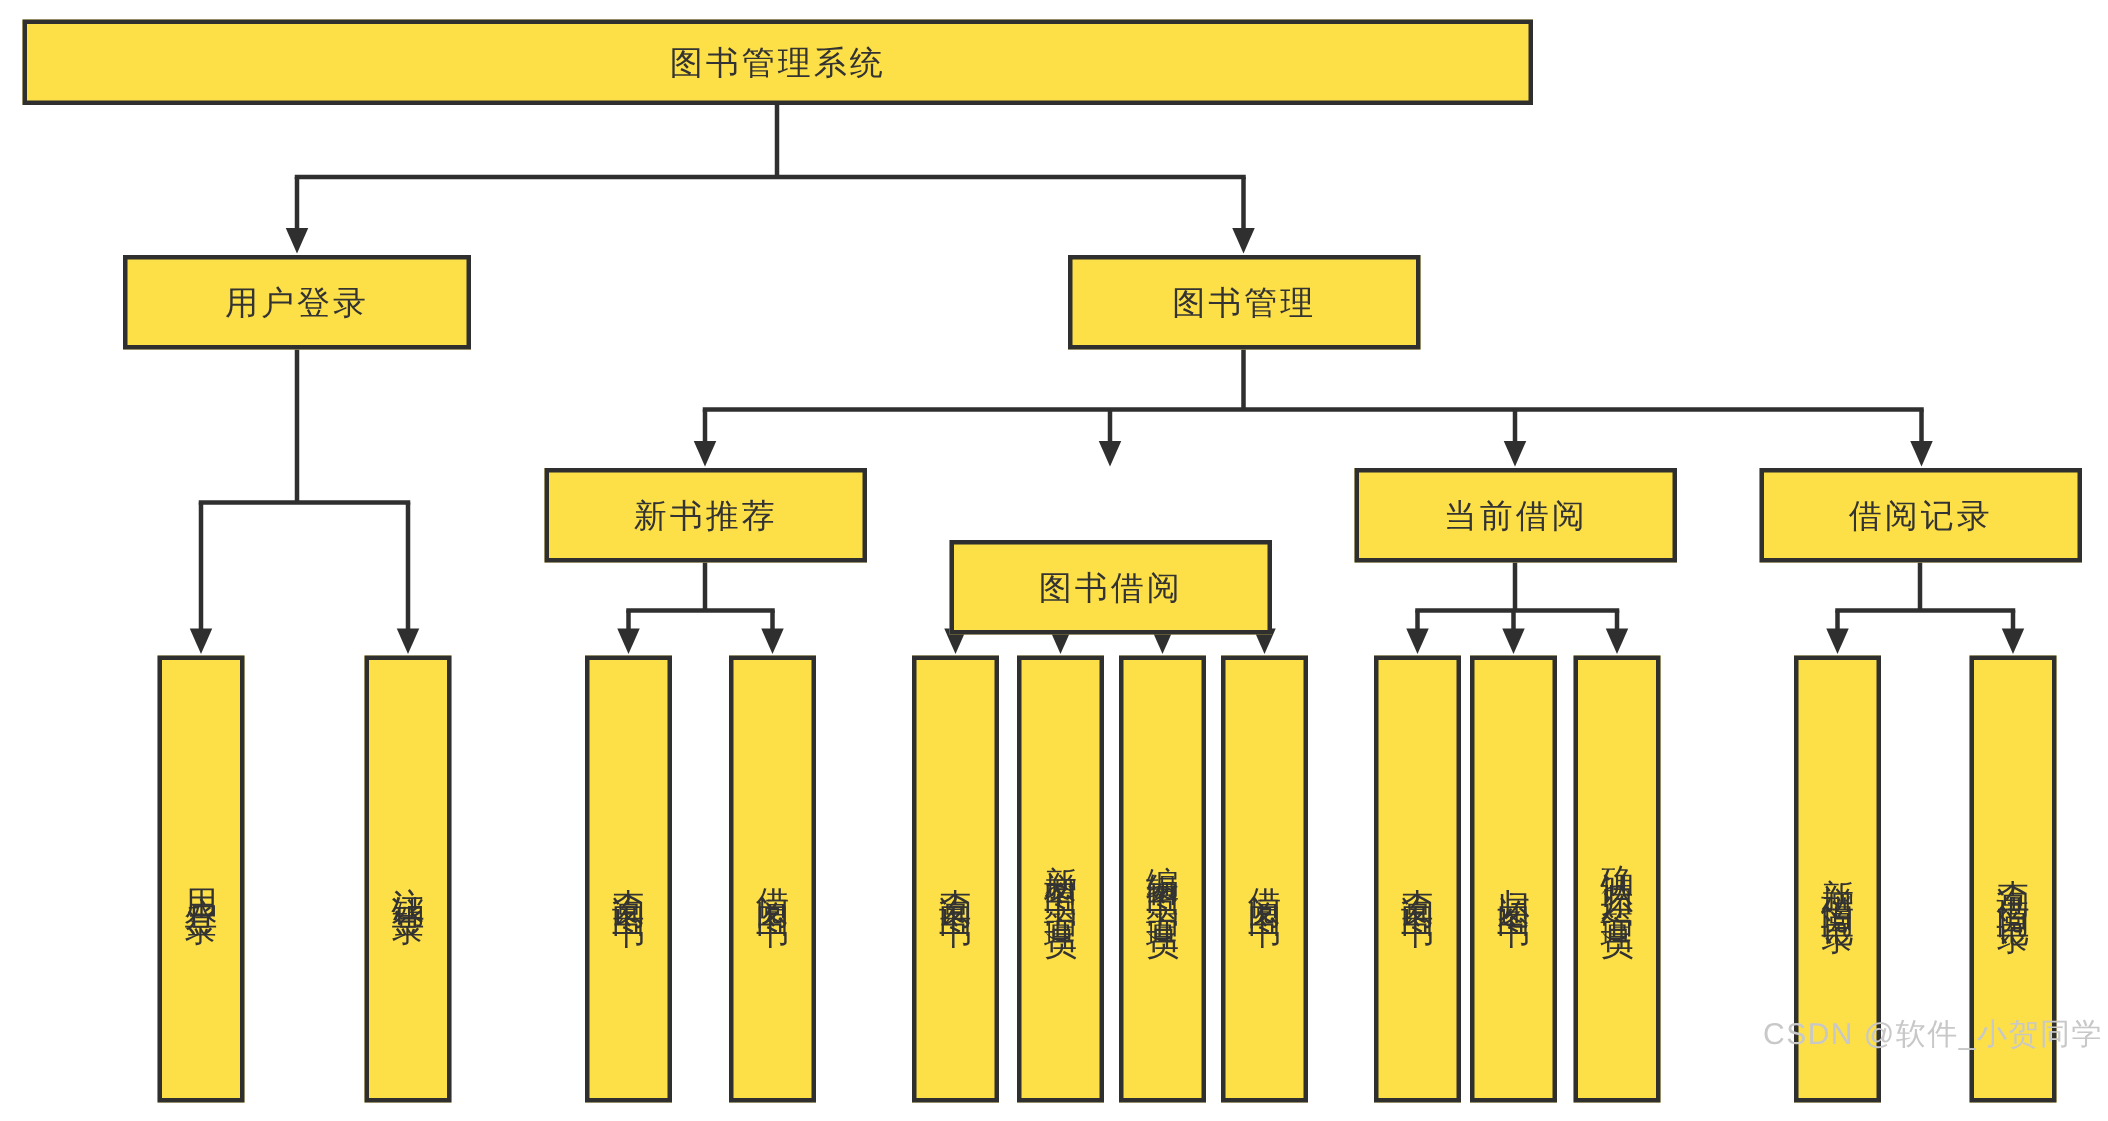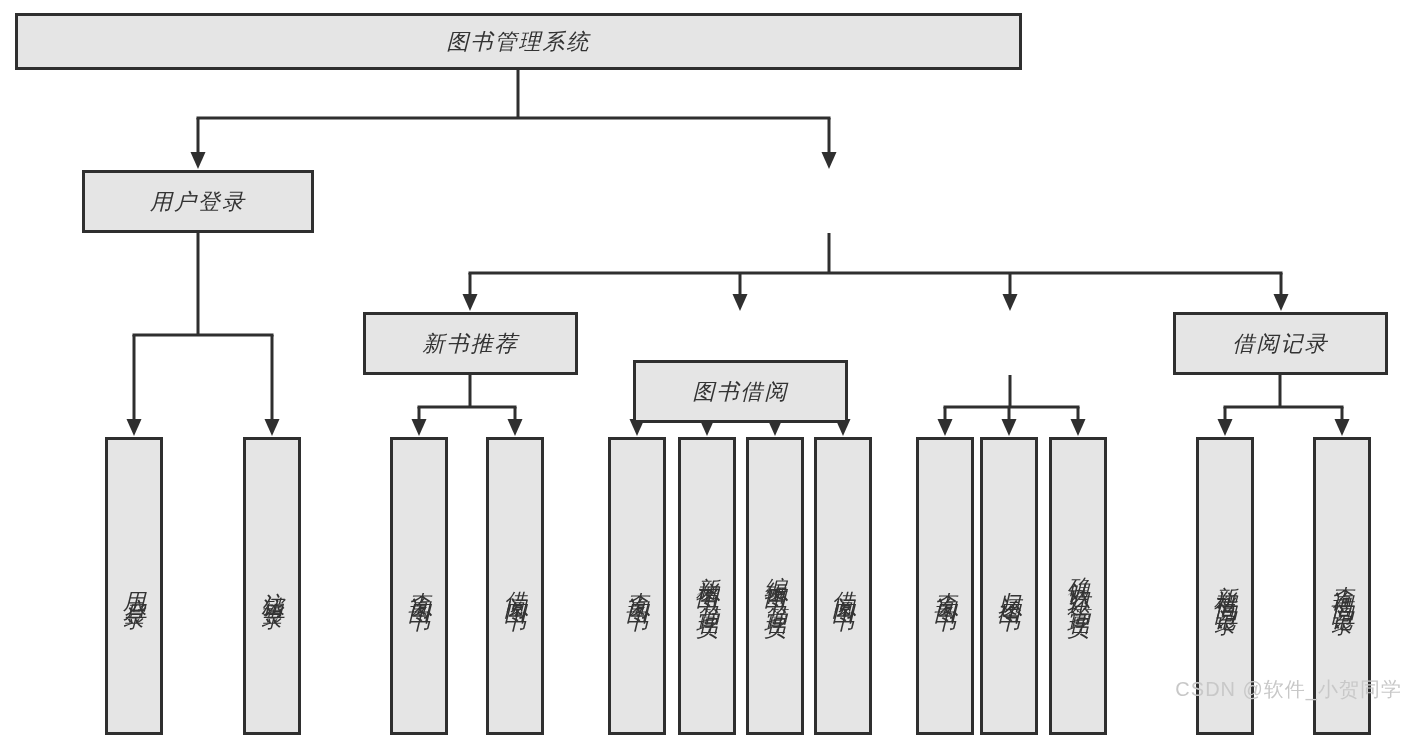--- a/index.html
+++ b/index.html
@@ -18,28 +18,27 @@
     overflow:hidden;
   }
   #connector-layer{
     position:absolute;left:0;top:0;width:1405px;height:747px;
     pointer-events:none;
   }
   #connector-layer line{stroke:var(--line);stroke-width:3;}
   #connector-layer polygon{fill:var(--line);}
   .node{
     position:absolute;
-    background:#e5e5e5;
+    background:#fde047;
     border:3px solid var(--line);
     display:flex;align-items:center;justify-content:center;
     color:var(--text);
     font-size:22px;
     letter-spacing:2px;
     z-index:2;
-    font-style:italic;
   }
   .node.root{left:15px;top:13px;width:1007px;height:57px;}
   .node.lvl2,.node.lvl3{height:63px;}
   .node.leaf{
     top:437px;width:58px;height:298px;
     letter-spacing:6px;
   }
   .leaf .vtext{
     writing-mode:vertical-rl;
     text-orientation:mixed;
@@ -117,26 +116,32 @@
       <polygon points="1342,436 1334.5,419 1349.5,419"></polygon>
     </svg>
 
   <div class="node root">
     <span>图书管理系统</span>
   </div>
 
   <div class="node lvl2" style="left:82px;top:170px;width:232px;">
     <span>用户登录</span>
   </div>
+  <div class="node lvl2" style="left:712px;top:170px;width:235px;">
+    <span>图书管理</span>
+  </div>
 
   <div class="node lvl3" style="left:363px;top:312px;width:215px;">
     <span>新书推荐</span>
   </div>
   <div class="node lvl3" style="left:633px;top:312px;width:215px;margin-top:48px;">
     <span>图书借阅</span>
+  </div>
+  <div class="node lvl3" style="left:903px;top:312px;width:215px;">
+    <span>当前借阅</span>
   </div>
   <div class="node lvl3" style="left:1173px;top:312px;width:215px;">
     <span>借阅记录</span>
   </div>
 
   <div class="node leaf" style="left:105px;">
     <span class="vtext">用户登录</span>
   </div>
   <div class="node leaf" style="left:243px;">
     <span class="vtext">注销登录</span>

